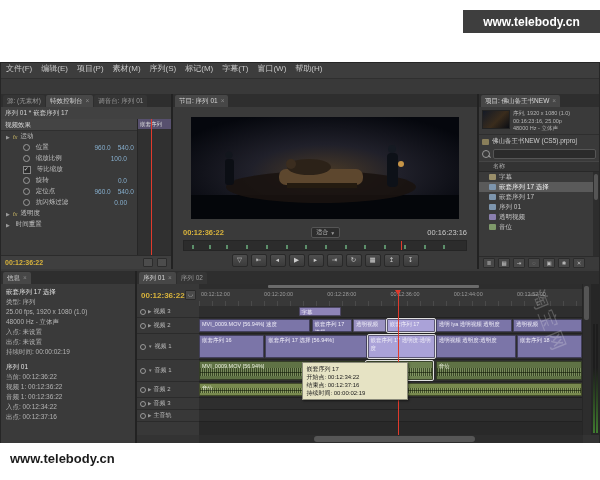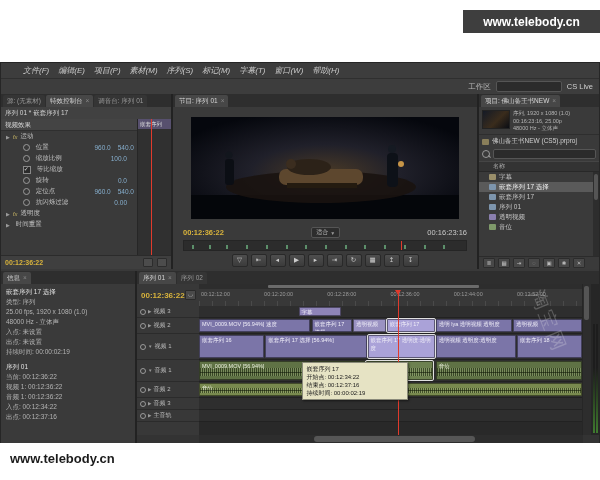--- a/index.html
+++ b/index.html
@@ -9,21 +9,21 @@
   
   .banner-top{position:absolute;top:10px;right:0;width:137px;height:23px;background:#3e3e3e;
       color:#fff;font-weight:bold;font-size:12px;display:flex;align-items:center;justify-content:center;}
   .bottom-label{position:absolute;left:10px;top:451px;font-size:13px;font-weight:bold;color:#1b1b1b;}
   .wm-diag{position:absolute;left:548px;top:286px;transform:rotate(68deg);transform-origin:left top;
       font-size:19px;letter-spacing:3px;color:rgba(235,235,235,0.25);z-index:30;pointer-events:none;white-space:nowrap;}
 
   
   .app{position:absolute;left:0;top:62px;width:600px;height:381px;background:#393939;color:#c2c2c2;
       font-size:8px;border:1px solid #262626;box-sizing:border-box;}
-  .menubar{height:15px;display:flex;align-items:center;gap:9px;padding-left:22px;background:#3d3d3d;border-bottom:1px solid #2f2f2f;font-style:italic;}
+  .menubar{height:15px;display:flex;gap:9px;padding-left:5px;background:#3d3d3d;border-bottom:1px solid #2f2f2f;}
   .menu-item{font-size:8px;color:#c8c8c8;white-space:nowrap;}
   .wsbar{height:15px;display:flex;align-items:center;justify-content:flex-end;gap:5px;padding-right:6px;
       background:#3d3d3d;border-bottom:1px solid #2a2a2a;}
   .ws-label{font-size:7.5px;color:#b8b8b8;}
   .ws-select{width:64px;height:9px;background:#2b2b2b;border:1px solid #555;border-radius:2px;}
   .cslive{font-size:7.5px;color:#cfcfcf;}
 
   .panels-top{position:absolute;top:31px;left:0;right:0;height:175px;display:flex;gap:2px;background:#222;}
   .panels-bottom{position:absolute;top:208px;left:0;right:0;height:172px;display:flex;gap:2px;background:#222;}
   .panel{background:#3a3a3a;display:flex;flex-direction:column;min-width:0;}
@@ -175,25 +175,20 @@
       <span class="menu-item">编辑(E)</span>
       <span class="menu-item">项目(P)</span>
       <span class="menu-item">素材(M)</span>
       <span class="menu-item">序列(S)</span>
       <span class="menu-item">标记(M)</span>
       <span class="menu-item">字幕(T)</span>
       <span class="menu-item">窗口(W)</span>
       <span class="menu-item">帮助(H)</span>
     </div>
 
-  <div class="wsbar">
-    <span class="ws-label">工作区</span>
-    <span class="ws-select"></span>
-    <span class="cslive">CS Live</span>
-  </div>
 
   <div class="panels-top">
 
     <div class="panel panel-ec">
       <div class="tabbar">
 
           <div class="tab">
             <span>源: (无素材)</span>
           </div>
 

